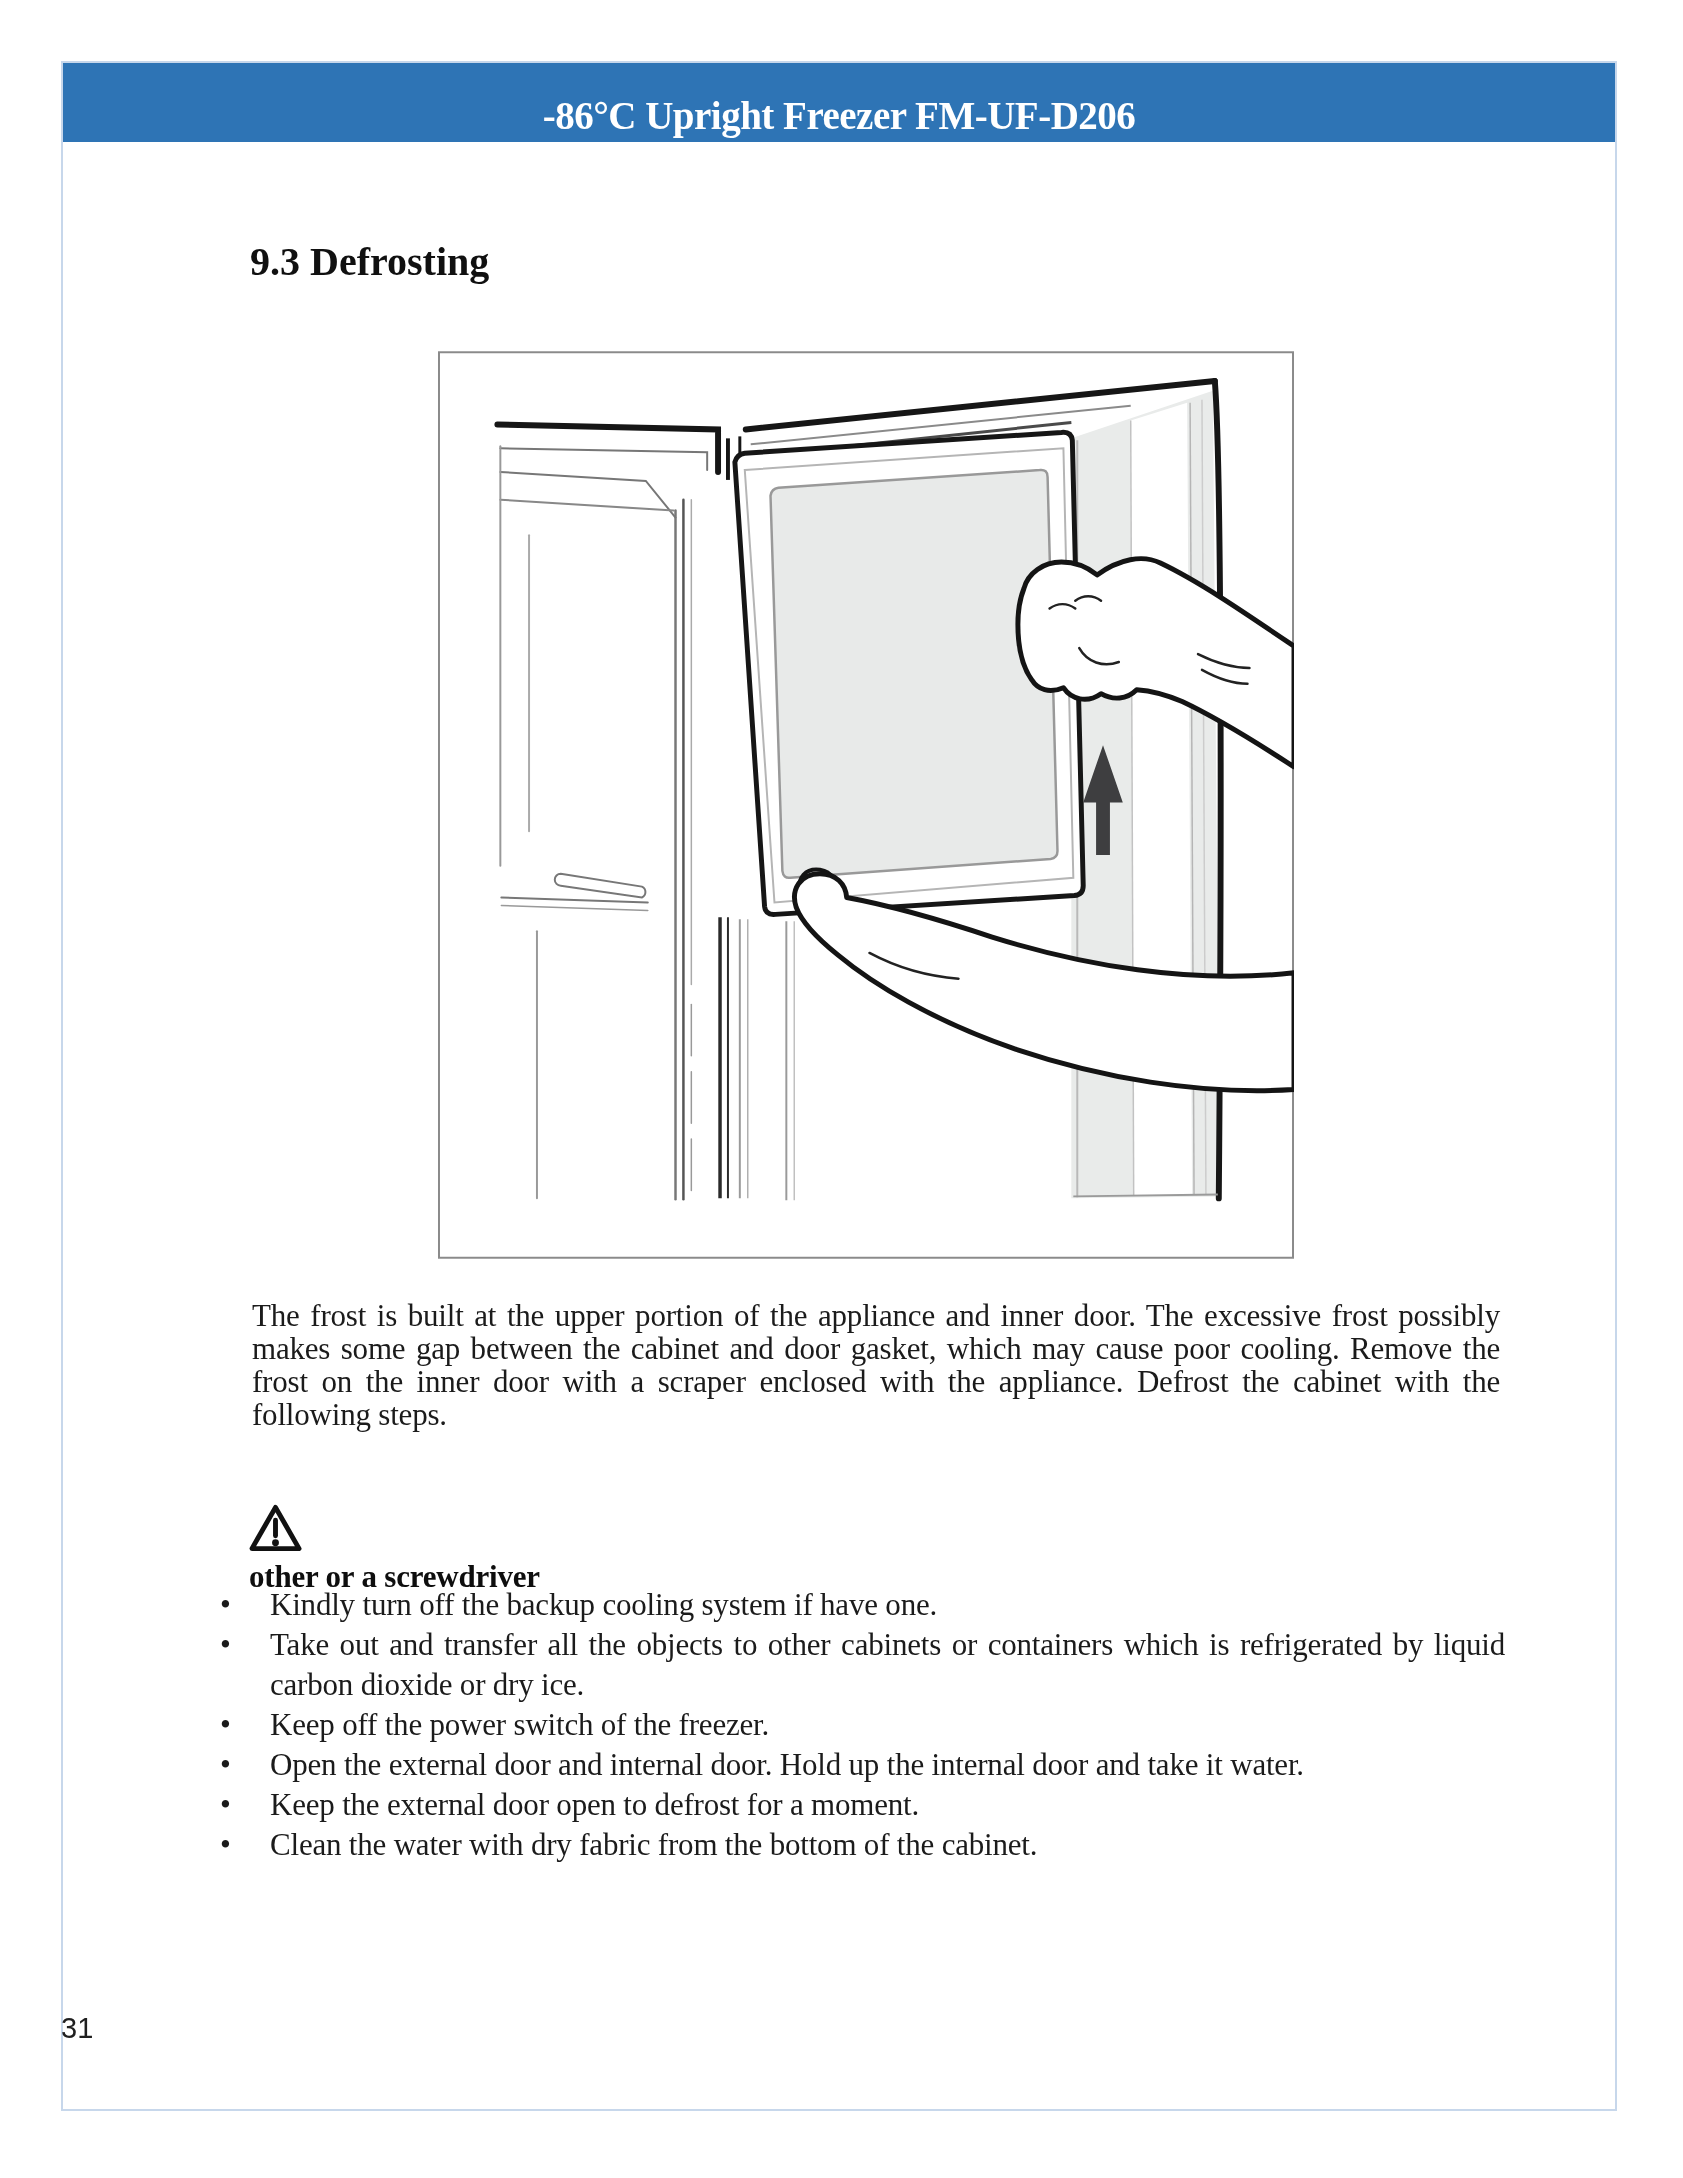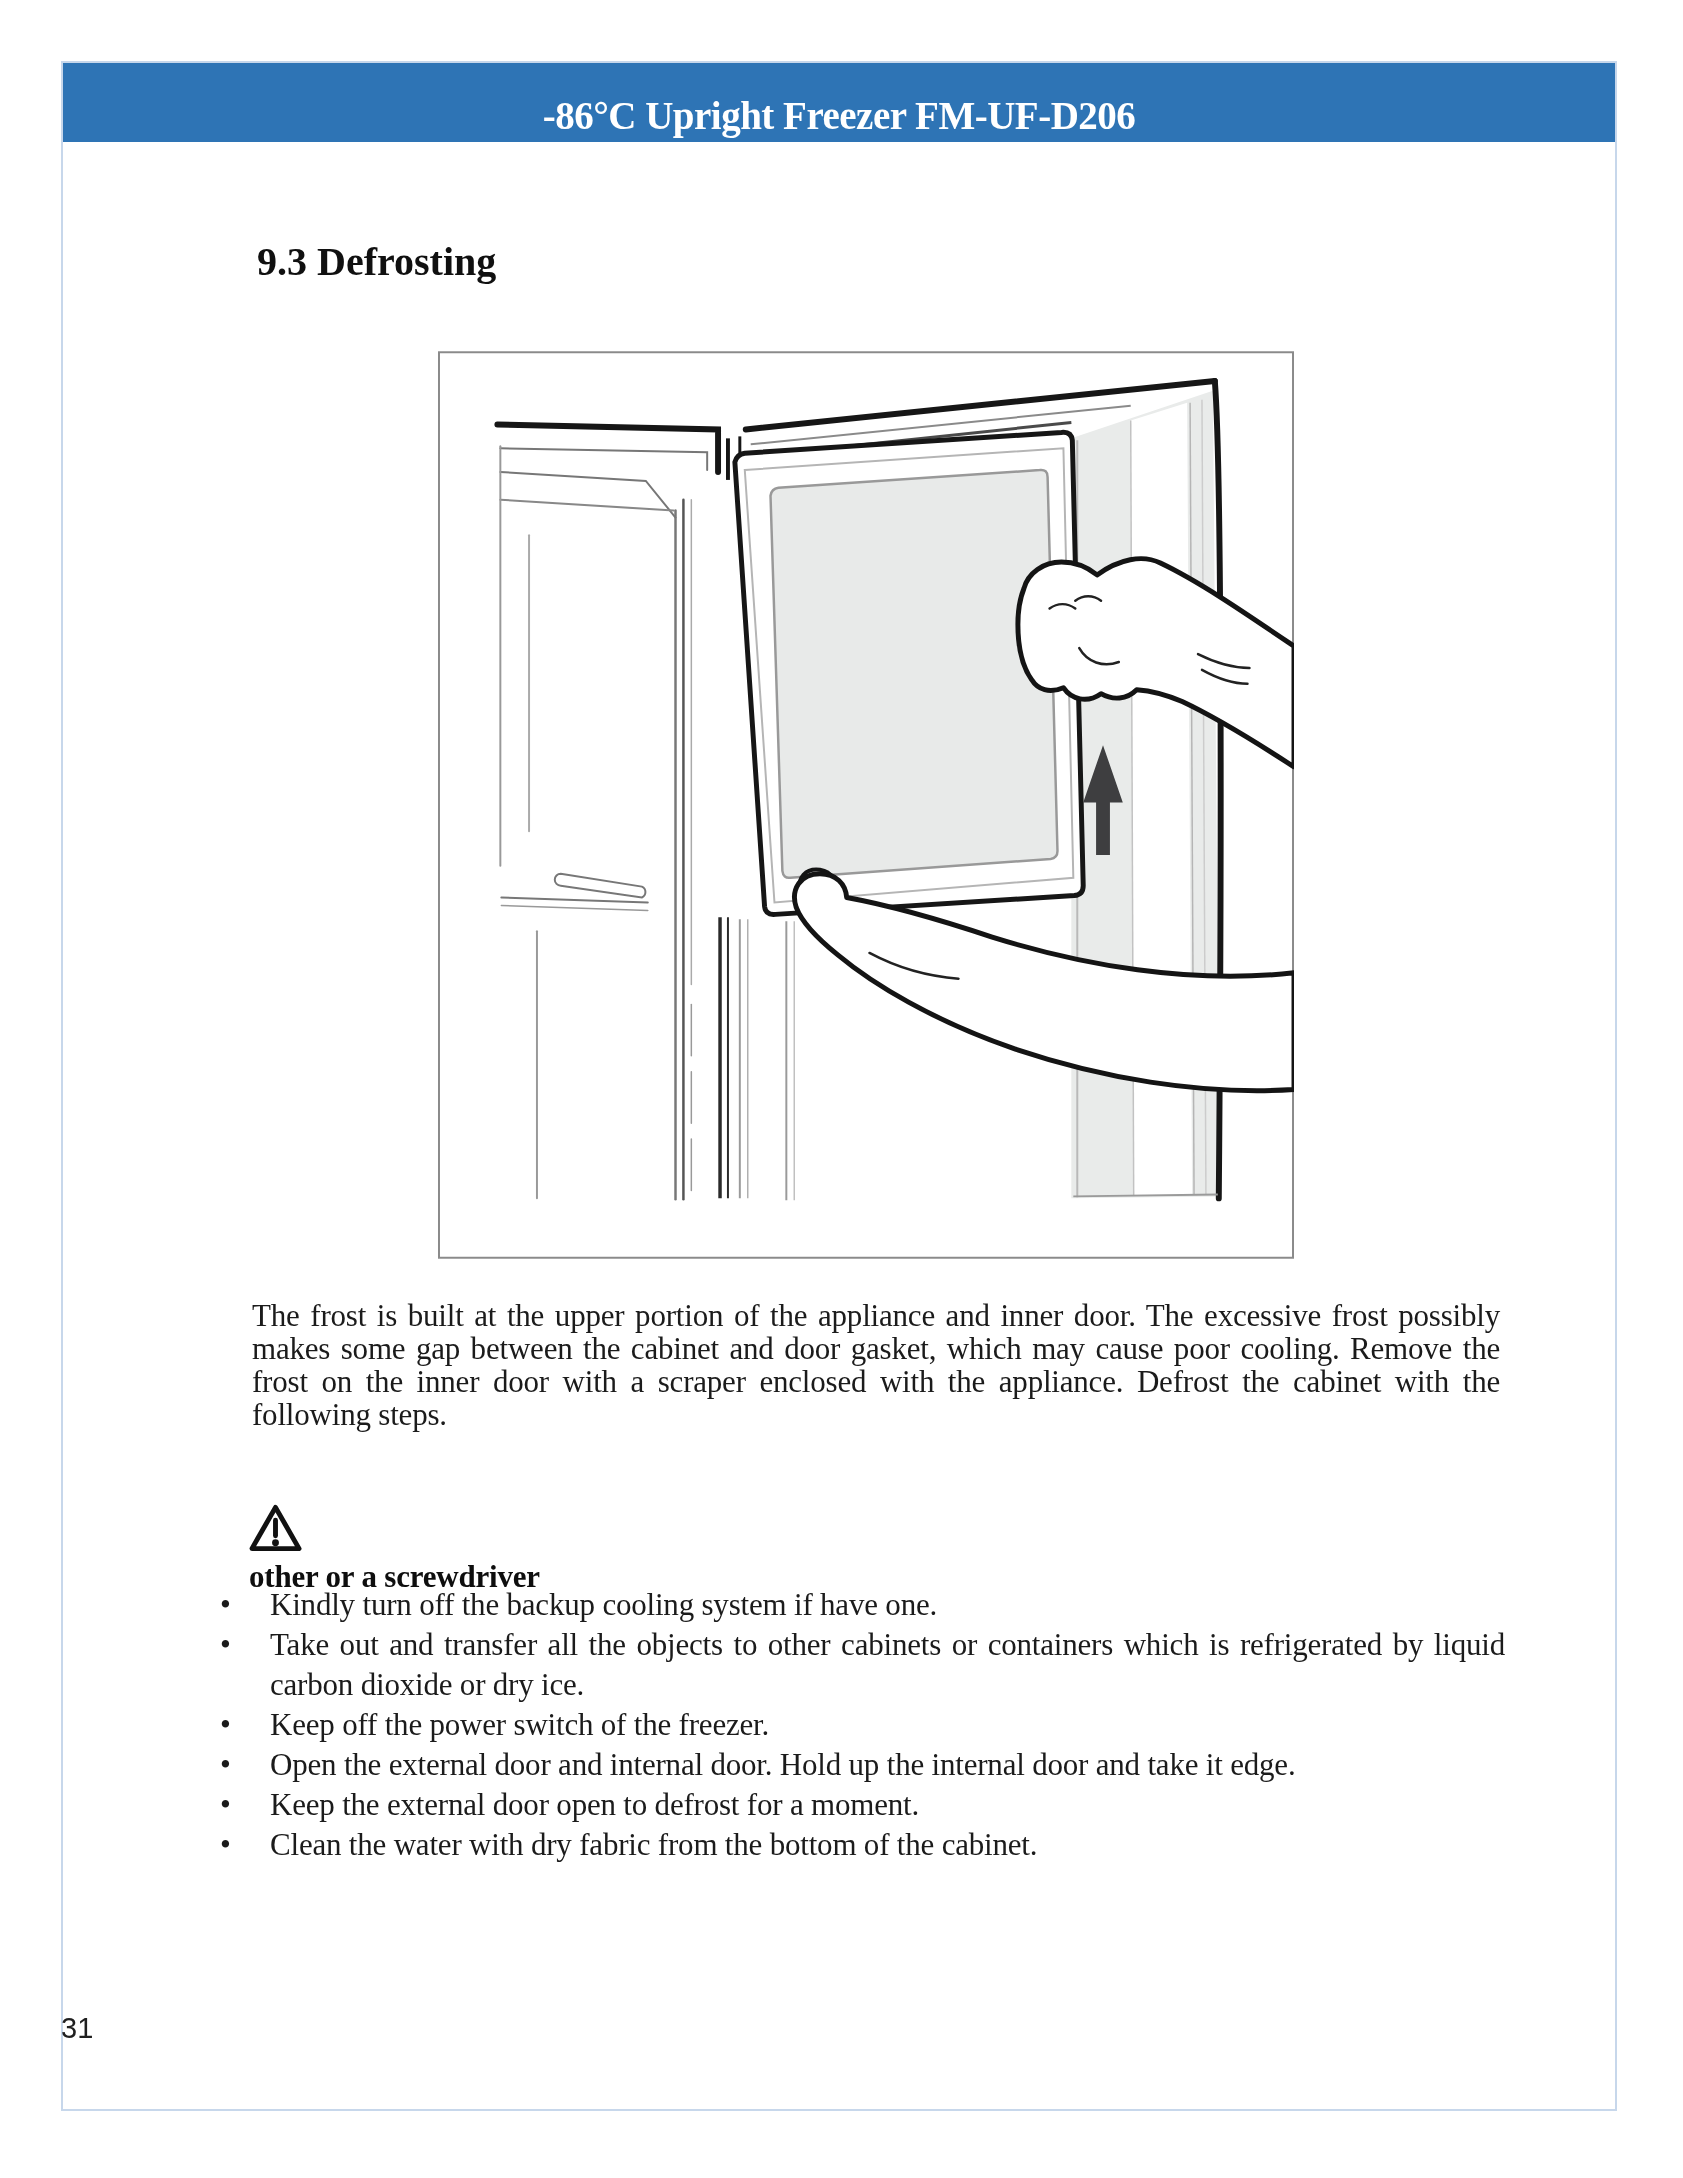--- a/index.html
+++ b/index.html
@@ -13,21 +13,21 @@
   }
   .header-bar{
     position:absolute;left:63px;top:63px;width:1552px;height:79px;
     background:#2e74b5;display:flex;align-items:flex-end;justify-content:center;
   }
   .header-title{
     color:#ffffff;font-weight:bold;font-size:39px;letter-spacing:-0.5px;
     padding-bottom:4px;white-space:nowrap;
   }
   .section-heading{
-    position:absolute;left:250px;top:238px;font-size:40px;font-weight:bold;color:#101010;margin-left:7px;
+    position:absolute;left:250px;top:238px;font-size:40px;font-weight:bold;color:#101010;
   }
   .figure-box{
     position:absolute;left:438px;top:351px;width:856px;height:908px;
   }
   .figure-box svg{display:block;width:856px;height:908px;}
   .paragraph{
     position:absolute;left:252px;top:1299px;width:1248px;
     font-size:31px;line-height:33px;text-align:justify;letter-spacing:-0.2px;
   }
   .caution{
@@ -142,21 +142,21 @@
   <li>
     <span class="bullet-marker">•</span>
     <div class="bullet-text">Take out and transfer all the objects to other cabinets or containers which is refrigerated by liquid carbon dioxide or dry ice.</div>
   </li>
   <li>
     <span class="bullet-marker">•</span>
     <div class="bullet-text">Keep off the power switch of the freezer.</div>
   </li>
   <li>
     <span class="bullet-marker">•</span>
-    <div class="bullet-text">Open the external door and internal door. Hold up the internal door and take it edge.</div>
+    <div class="bullet-text">Open the external door and internal door. Hold up the internal door and take it water.</div>
   </li>
   <li>
     <span class="bullet-marker">•</span>
     <div class="bullet-text">Keep the external door open to defrost for a moment.</div>
   </li>
   <li>
     <span class="bullet-marker">•</span>
     <div class="bullet-text">Clean the water with dry fabric from the bottom of the cabinet.</div>
   </li>
 </ul>

